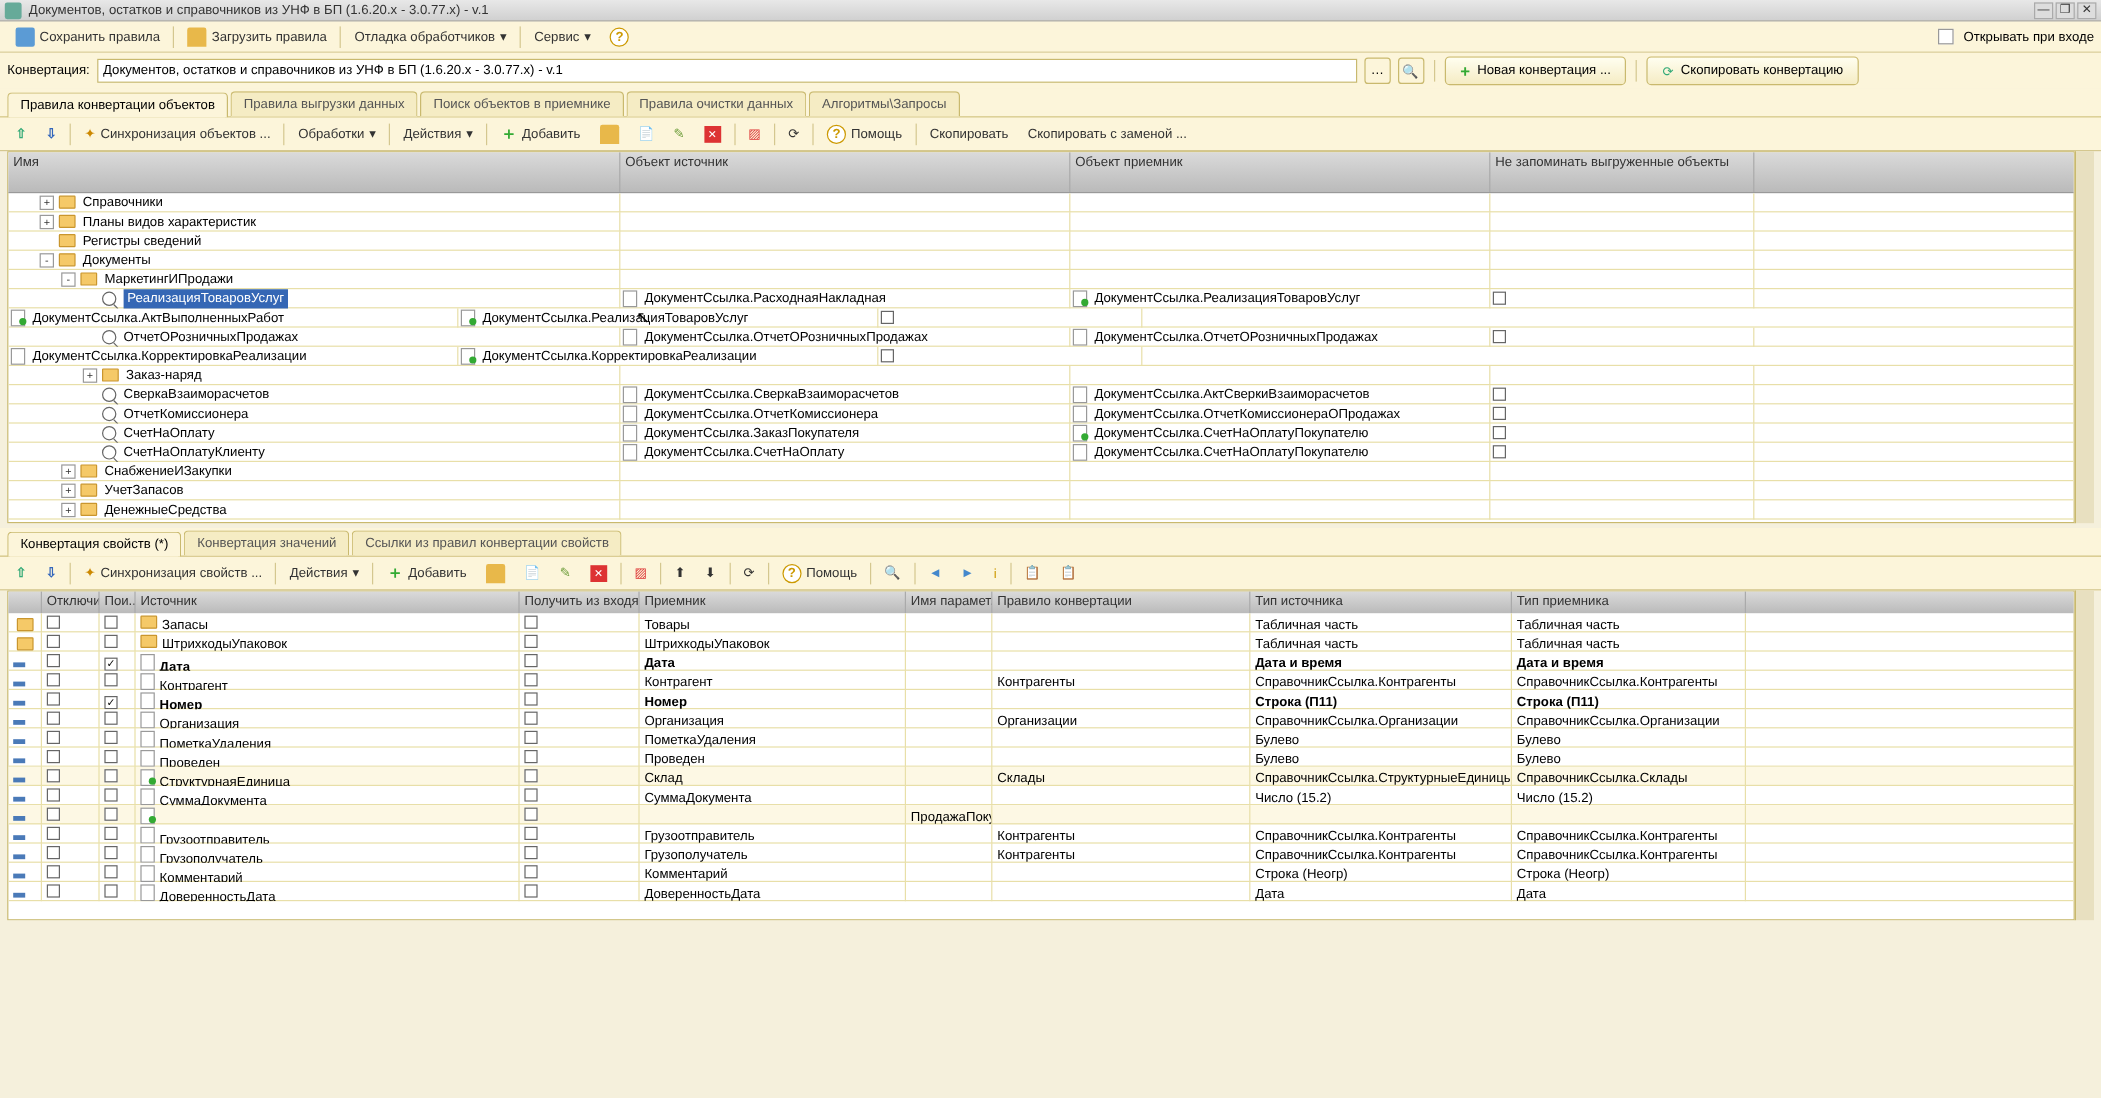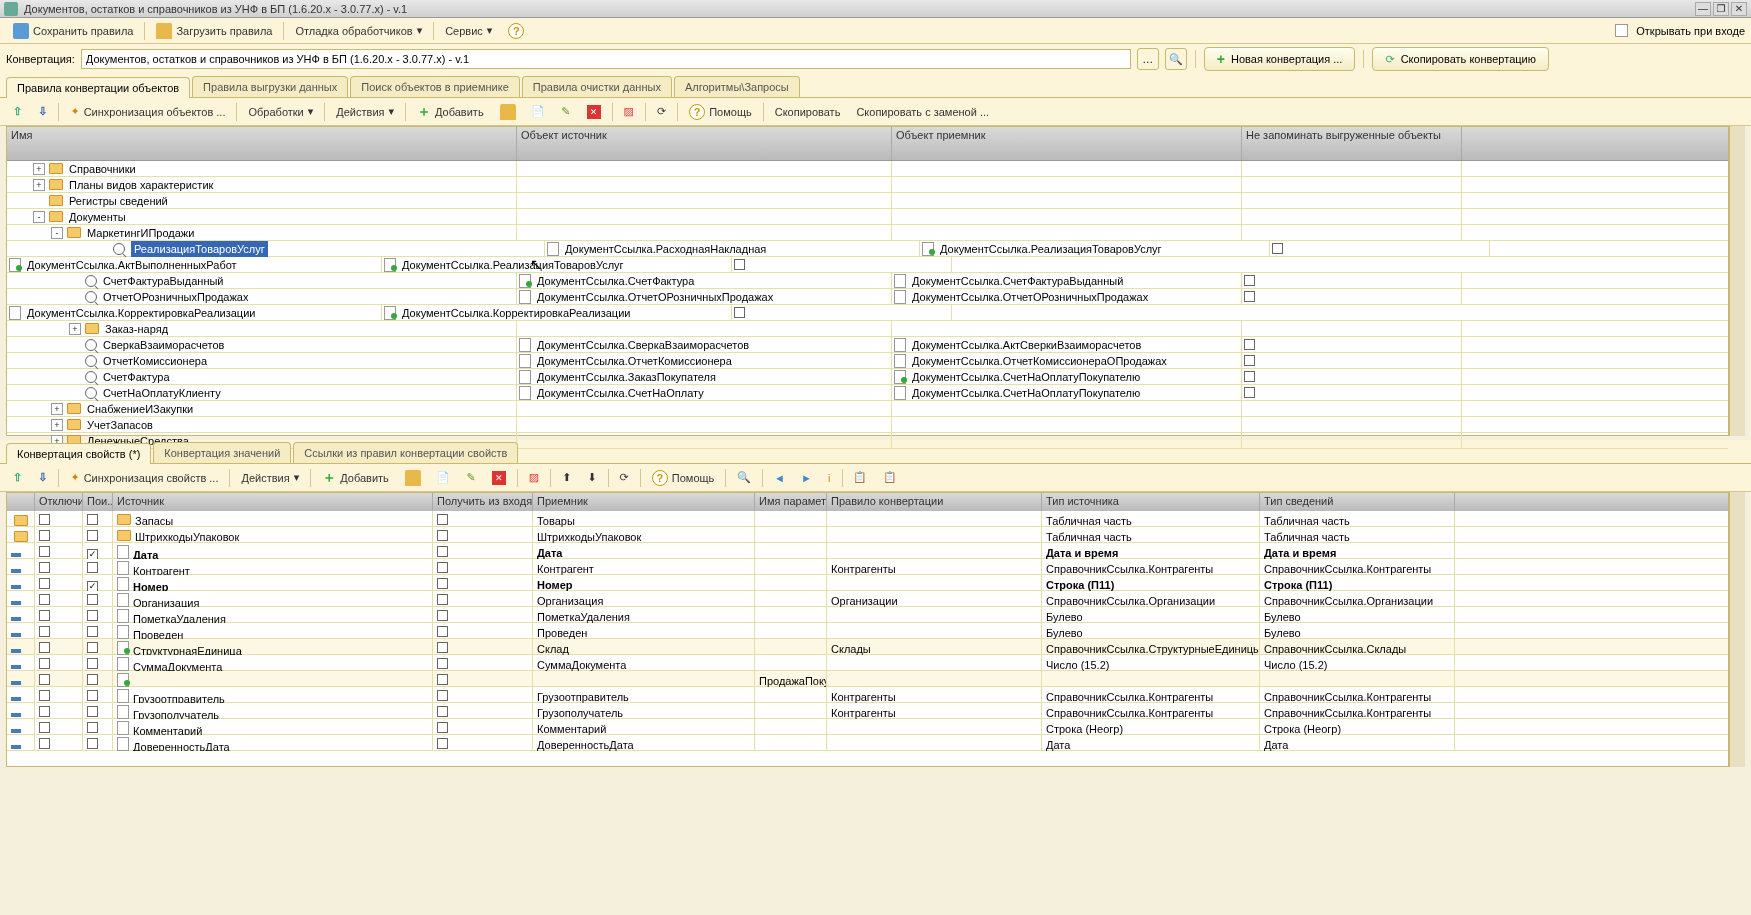--- a/index.html
+++ b/index.html
@@ -229,21 +229,21 @@
             <span style="width:40px;display:inline-block"></span>
             <span class="treeicon">-</span>
             <span class="folder"></span>
             <span>МаркетингИПродажи</span>
           </div>
           <div class="gc" style="width: 375px;"></div>
           <div class="gc" style="width: 350px;"></div>
           <div class="gc" style="width: 220px;"></div>
         </div>
         <div class="grow">
-          <div class="gc" style="width: 510px; margin-left: 28px;">
+          <div class="gc" style="width: 510px;">
             <span style="width:58px;display:inline-block"></span>
             <span style="width:14px;display:inline-block"></span>
             <span class="glass"></span>
             <span class="sel" style="padding:1px 3px">РеализацияТоваровУслуг</span>
           </div>
           <div class="gc" style="width: 375px;"><span class="docicon"></span>ДокументСсылка.РасходнаяНакладная</div>
           <div class="gc" style="width: 350px;"><span class="docicon g"></span>ДокументСсылка.РеализацияТоваровУслуг</div>
           <div class="gc" style="width: 220px;">
             <span class="chk"></span>
           </div>
@@ -253,33 +253,20 @@
           <div class="gc" style="width: 350px;"><span class="docicon g"></span>ДокументСсылка.РеализацияТоваровУслуг</div>
           <div class="gc" style="width: 220px;">
             <span class="chk"></span>
           </div>
         </div>
         <div class="grow">
           <div class="gc" style="width: 510px;">
             <span style="width:58px;display:inline-block"></span>
             <span style="width:14px;display:inline-block"></span>
             <span class="glass"></span>
-            <span>СчетФактураВыданный</span>
-          </div>
-          <div class="gc" style="width: 375px;"><span class="docicon g"></span>ДокументСсылка.СчетФактура</div>
-          <div class="gc" style="width: 350px;"><span class="docicon"></span>ДокументСсылка.СчетФактураВыданный</div>
-          <div class="gc" style="width: 220px;">
-            <span class="chk"></span>
-          </div>
-        </div>
-        <div class="grow">
-          <div class="gc" style="width: 510px;">
-            <span style="width:58px;display:inline-block"></span>
-            <span style="width:14px;display:inline-block"></span>
-            <span class="glass"></span>
             <span>ОтчетОРозничныхПродажах</span>
           </div>
           <div class="gc" style="width: 375px;"><span class="docicon"></span>ДокументСсылка.ОтчетОРозничныхПродажах</div>
           <div class="gc" style="width: 350px;"><span class="docicon"></span>ДокументСсылка.ОтчетОРозничныхПродажах</div>
           <div class="gc" style="width: 220px;">
             <span class="chk"></span>
           </div>
         </div>
         <div class="grow">
           <div class="gc" style="width: 375px;"><span class="docicon"></span>ДокументСсылка.КорректировкаРеализации</div>
@@ -323,21 +310,21 @@
           <div class="gc" style="width: 350px;"><span class="docicon"></span>ДокументСсылка.ОтчетКомиссионераОПродажах</div>
           <div class="gc" style="width: 220px;">
             <span class="chk"></span>
           </div>
         </div>
         <div class="grow">
           <div class="gc" style="width: 510px;">
             <span style="width:58px;display:inline-block"></span>
             <span style="width:14px;display:inline-block"></span>
             <span class="glass"></span>
-            <span>СчетФактура</span>
+            <span>СчетНаОплату</span>
           </div>
           <div class="gc" style="width: 375px;"><span class="docicon"></span>ДокументСсылка.ЗаказПокупателя</div>
           <div class="gc" style="width: 350px;"><span class="docicon g"></span>ДокументСсылка.СчетНаОплатуПокупателю</div>
           <div class="gc" style="width: 220px;">
             <span class="chk"></span>
           </div>
         </div>
         <div class="grow">
           <div class="gc" style="width: 510px;">
             <span style="width:58px;display:inline-block"></span>
@@ -454,21 +441,21 @@
   <div class="gridhead2" id="gh2">
           <div class="gh" style="width: 28px;"></div>
           <div class="gh" style="width: 48px;">Отключи...</div>
           <div class="gh" style="width: 30px;">Пои...</div>
           <div class="gh" style="width: 320px;">Источник</div>
           <div class="gh" style="width: 100px;">Получить из входя...</div>
           <div class="gh" style="width: 222px;">Приемник</div>
           <div class="gh" style="width: 72px;">Имя парамет...</div>
           <div class="gh" style="width: 215px;">Правило конвертации</div>
           <div class="gh" style="width: 218px;">Тип источника</div>
-          <div class="gh" style="width: 195px;">Тип сведений</div>
+          <div class="gh" style="width: 195px;">Тип приемника</div>
         </div>
   <div id="gb2" style="height:255px;overflow:hidden;">
           <div class="grow2">
             <div class="gc2" style="width: 28px;">
               <span class="folder" style="margin:2px auto;display:block;width:14px"></span>
             </div>
             <div class="gc2" style="width: 48px;"><span class="chk"></span></div>
             <div class="gc2" style="width: 30px;"><span class="chk"></span></div>
             <div class="gc2" style="width: 320px;"><span class="folder"></span>Запасы</div>
             <div class="gc2" style="width: 100px;"><span class="chk"></span></div>

